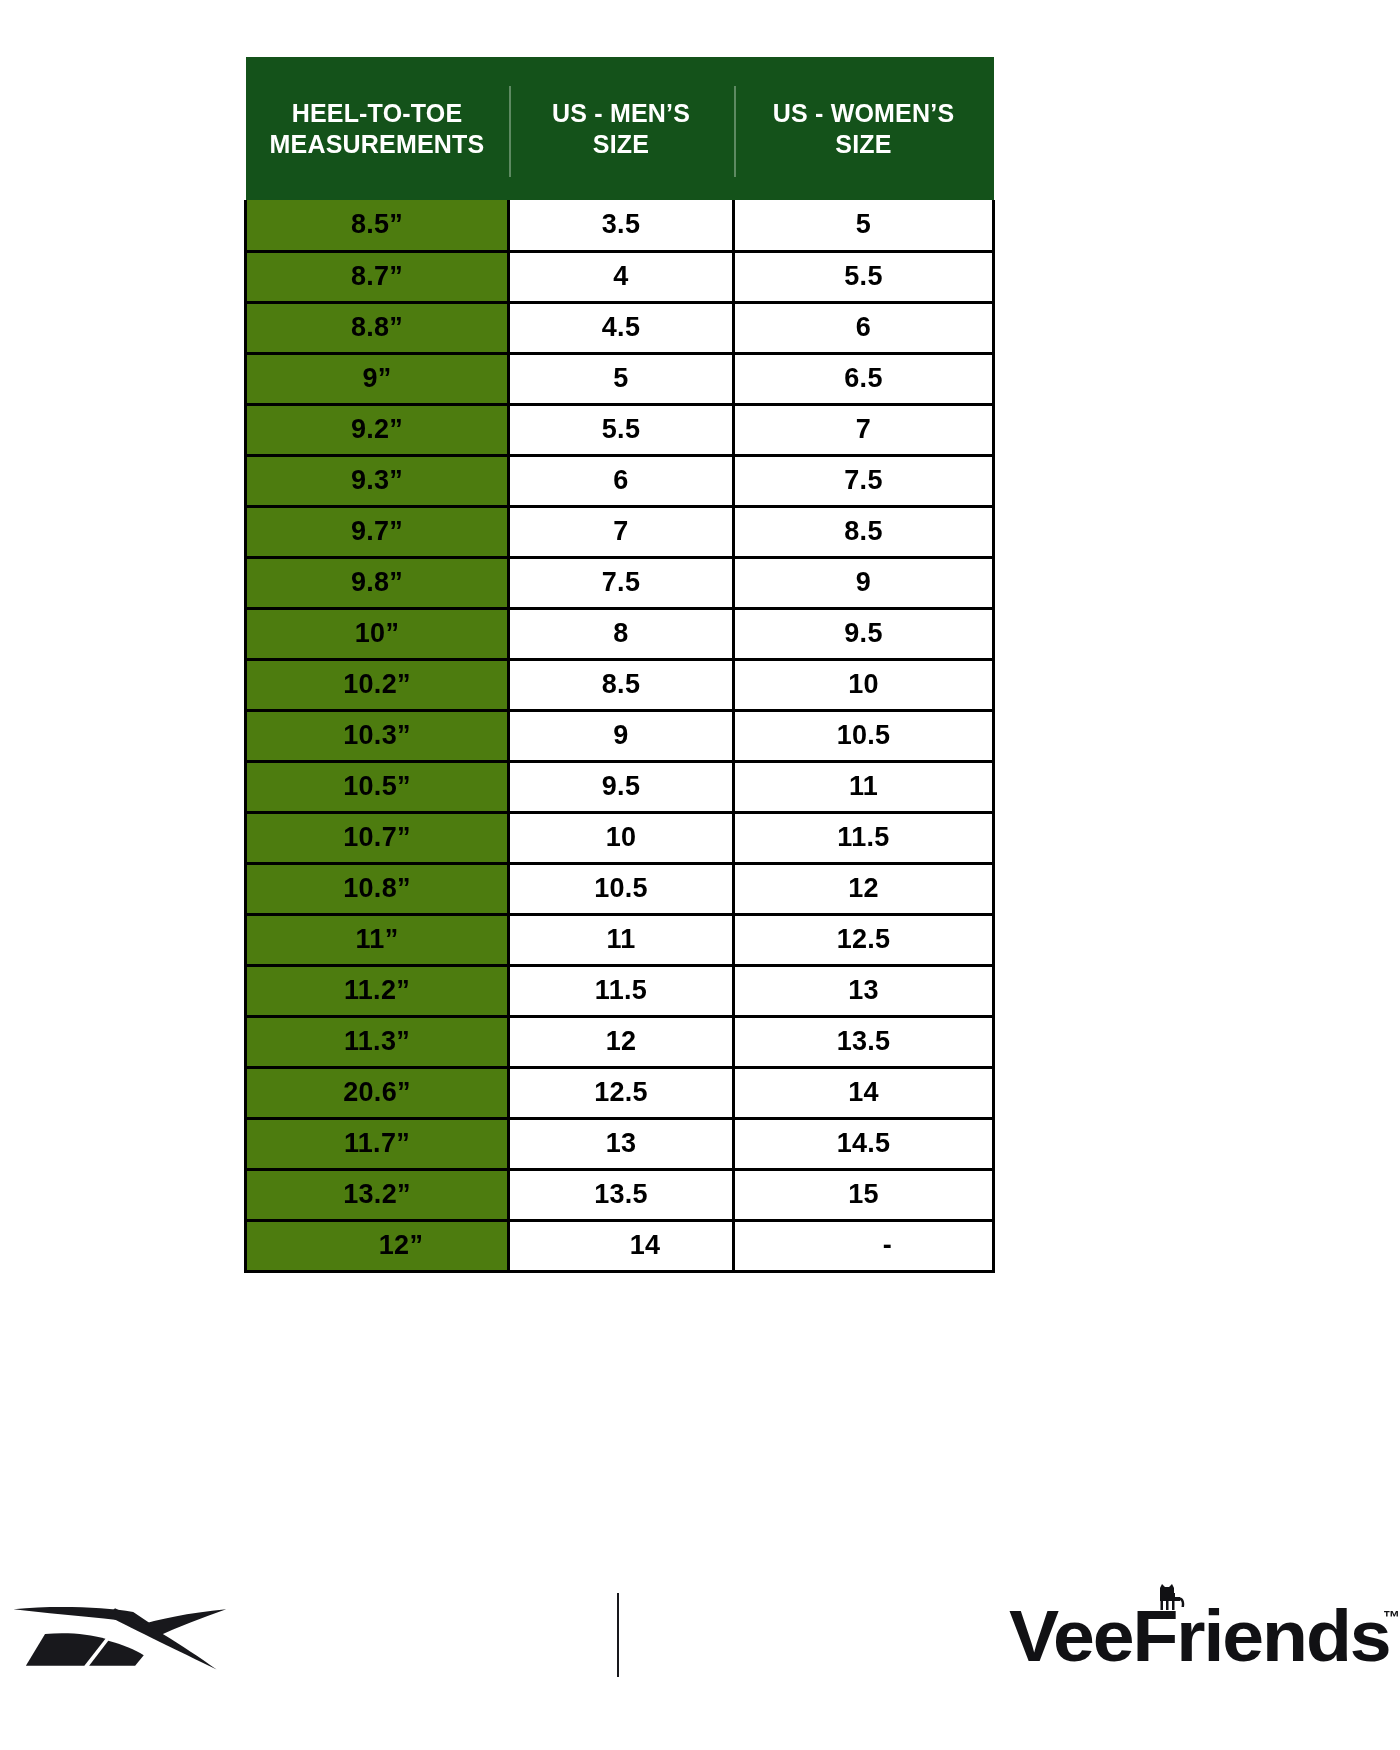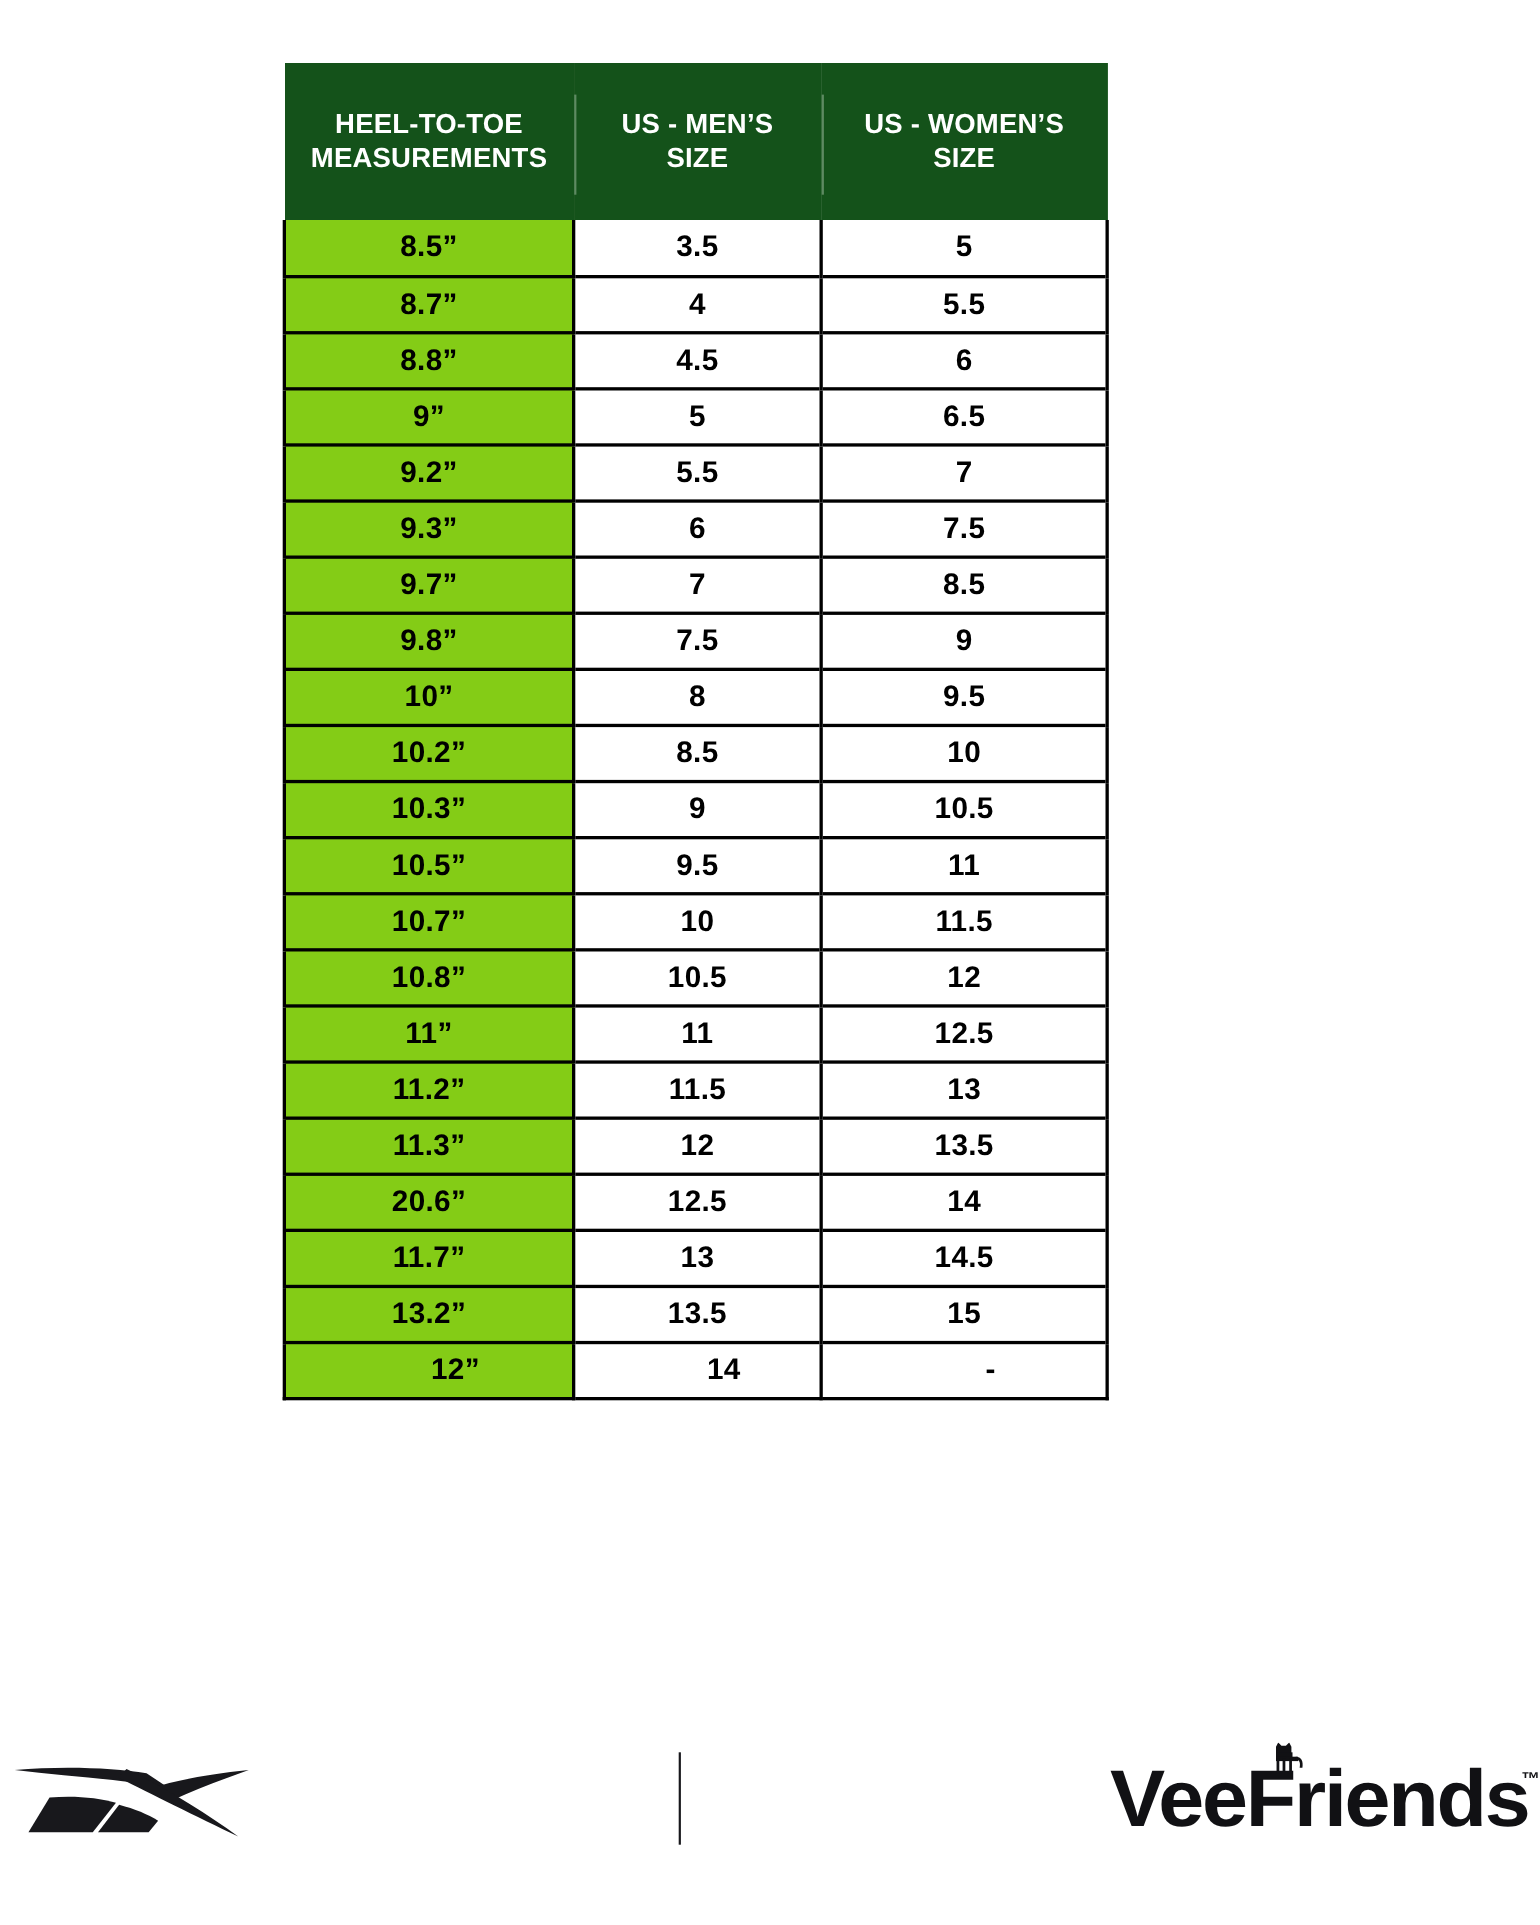--- a/index.html
+++ b/index.html
@@ -12,21 +12,21 @@
   .page {
     position: relative;
     width: 1400px;
     height: 1750px;
     background: #ffffff;
   }
 
   
   .chart-wrap {
     position: absolute;
-    left: 257px;
+    left: 244px;
     top: 57px;
     width: 748px;
   }
   table.size-chart {
     width: 748px;
     border-collapse: collapse;
     table-layout: fixed;
   }
   table.size-chart col.c1 { width: 263px; }
   table.size-chart col.c2 { width: 225px; }
@@ -70,21 +70,21 @@
     color: #000000;
     background: #ffffff;
     border-left: 3px solid #000000;
     border-right: 3px solid #000000;
     border-top: 3px solid #000000;
     border-bottom: 0;
     letter-spacing: 0.3px;
   }
   tbody tr:last-child td { border-bottom: 3px solid #000000; padding-left: 48px; }
   tbody td.measure {
-    background: #84cc16;
+    background: #4d7c0f;
   }
   tbody tr:first-child td { border-top: 0; }
 
   
   .logo-row {
     position: absolute;
     left: 0;
     top: 1565px;
     width: 1400px;
     height: 140px;

